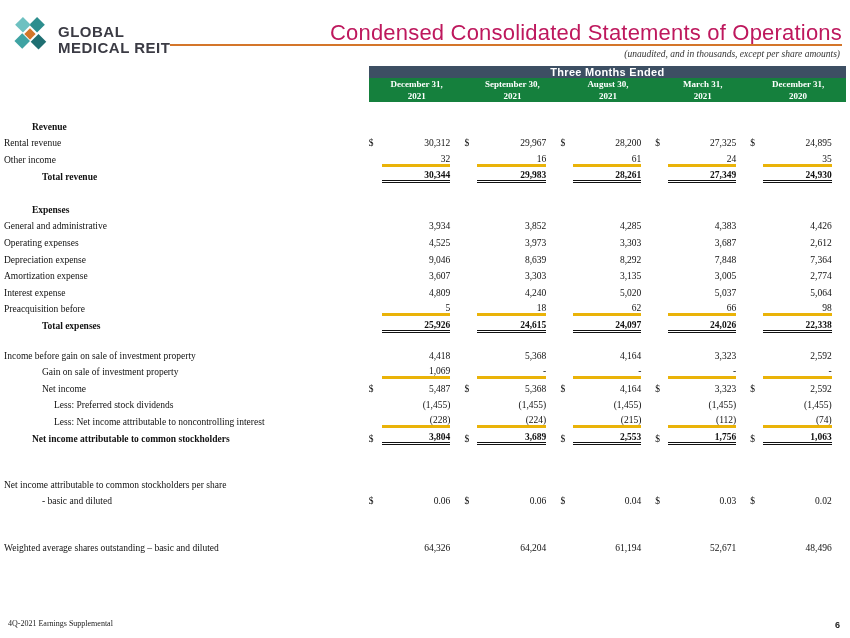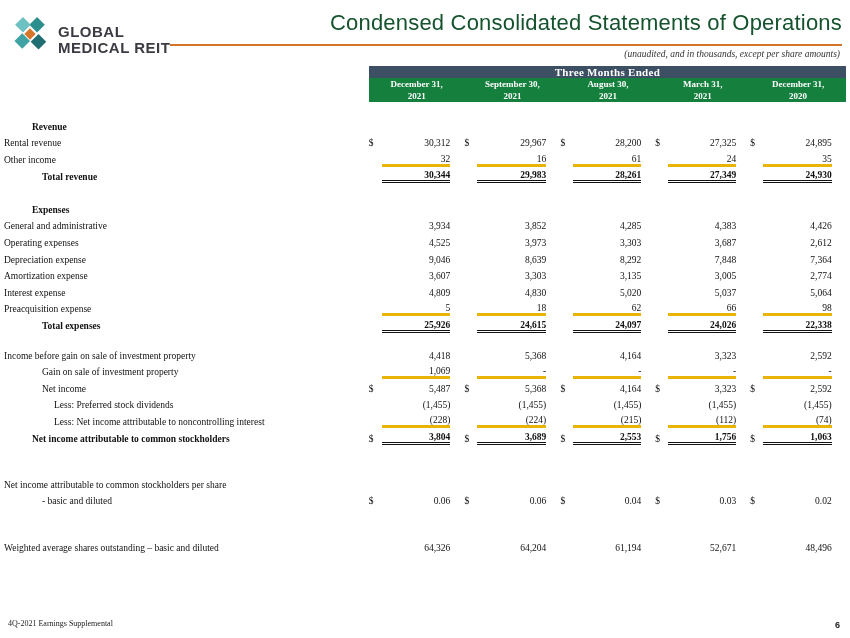--- a/index.html
+++ b/index.html
@@ -49,24 +49,24 @@
   .logo-text .l2 {
     display: block;
     font-size: 15px;
     font-weight: bold;
     letter-spacing: 0.5px;
     color: #3b3b44;
   }
   .title {
     position: absolute;
     right: 8px;
-    top: 10px;
+    top: 20px;
     font-family: "Liberation Sans", sans-serif;
     font-size: 22px;
-    color: #14532d;
+    color: #be185d;
     letter-spacing: 0.2px;
     white-space: nowrap;
   }
   .rule {
     position: absolute;
     left: 170px;
     right: 8px;
     top: 44px;
     height: 1.6px;
     background: #d4762a;
@@ -95,21 +95,21 @@
     font-size: 9.5px;
   }
   table.fin td, table.fin th {
     padding: 0;
     vertical-align: bottom;
   }
 
   .colhead-band td {
     background: #3d4f63;
     color: #ffffff;
-    font-family: Liberation Serif, serif;
+    font-family: Liberation Sans, sans-serif;
     font-weight: bold;
     font-size: 11px;
     text-align: center;
     padding: 4px 0 4px 0;
     letter-spacing: 0.3px;
   }
   .colhead-dates td {
     background: #15803d;
     color: #ffffff;
     font-weight: bold;
@@ -408,35 +408,35 @@
           <td class="num">2,774</td>
           <td class="gap"></td>
   </tr>
 
   <tr class="rowh">
     <td class="label">Interest expense</td>
     <td class="cur"></td>
           <td class="num">4,809</td>
           <td class="gap"></td>
     <td class="cur"></td>
-          <td class="num">4,830</td>
+          <td class="num">4,240</td>
           <td class="gap"></td>
     <td class="cur"></td>
           <td class="num">5,020</td>
           <td class="gap"></td>
     <td class="cur"></td>
           <td class="num">5,037</td>
           <td class="gap"></td>
     <td class="cur"></td>
           <td class="num">5,064</td>
           <td class="gap"></td>
   </tr>
 
   <tr class="rowh">
-    <td class="label">Preacquisition expense</td>
+    <td class="label">Preacquisition before</td>
     <td class="cur"></td>
           <td class="num ul-single">5</td>
           <td class="gap"></td>
     <td class="cur"></td>
           <td class="num ul-single">18</td>
           <td class="gap"></td>
     <td class="cur"></td>
           <td class="num ul-single">62</td>
           <td class="gap"></td>
     <td class="cur"></td>

